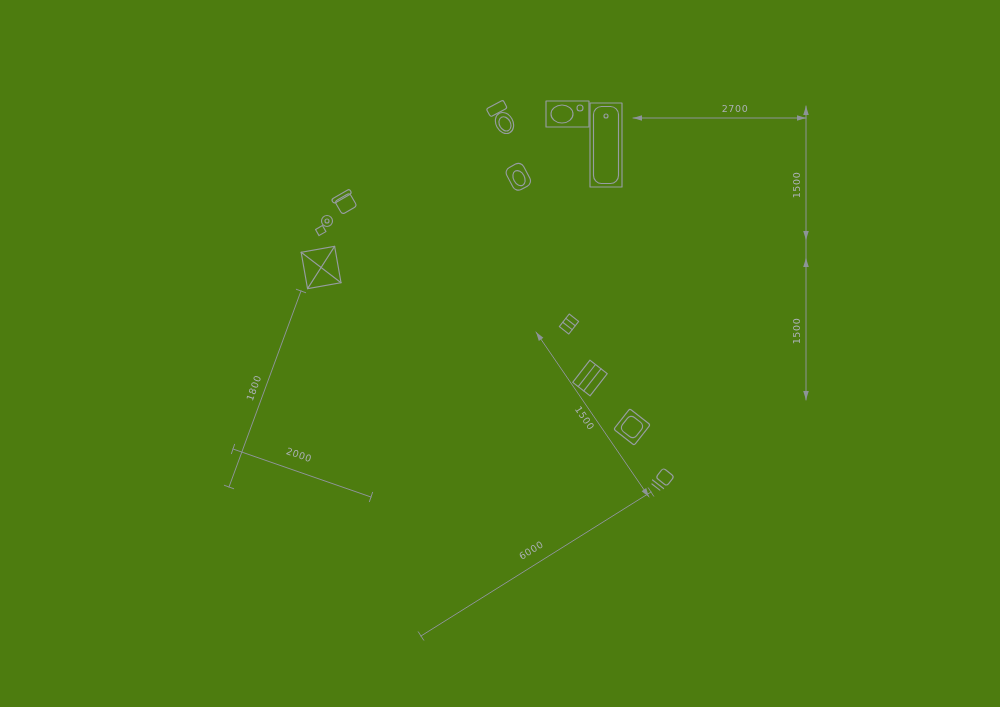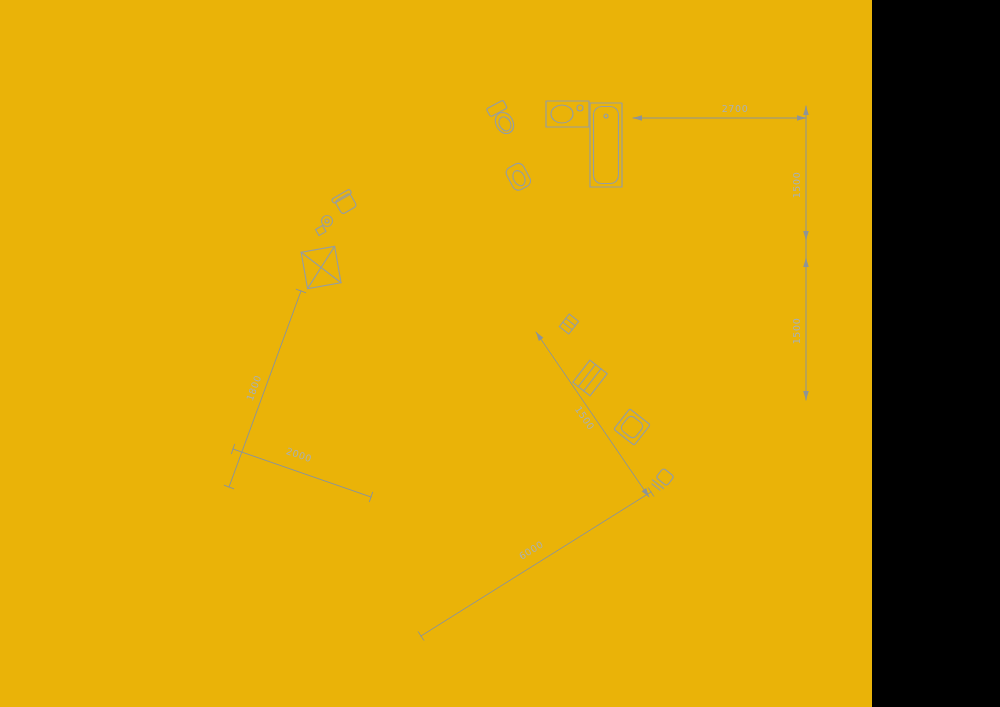--- a/index.html
+++ b/index.html
@@ -1,17 +1,17 @@
 <!DOCTYPE html>
 <html><head>
 <meta charset="utf-8">
 <style>
   html,body{margin:0;padding:0;background:#000;}
   .stage{
-    position:relative;width:872px;height:707px;background:#eab308;
+    position:relative;width:1000px;height:707px;background:#4d7c0f;
     overflow:hidden;font-family:"DejaVu Sans",sans-serif;
   }
   svg{display:block;}
   .ln{stroke:#969da1;fill:none;stroke-width:1.15;stroke-linecap:round;stroke-linejoin:round;}
   .dim{stroke:#8d9498;fill:none;stroke-width:1;stroke-linecap:round;}
   .arr{fill:#8d9498;stroke:none;}
   text.dimtxt{fill:#aab0b4;font-family:"DejaVu Sans",sans-serif;font-size:9.5px;letter-spacing:.6px;}
 </style>
 </head>
 <body>

